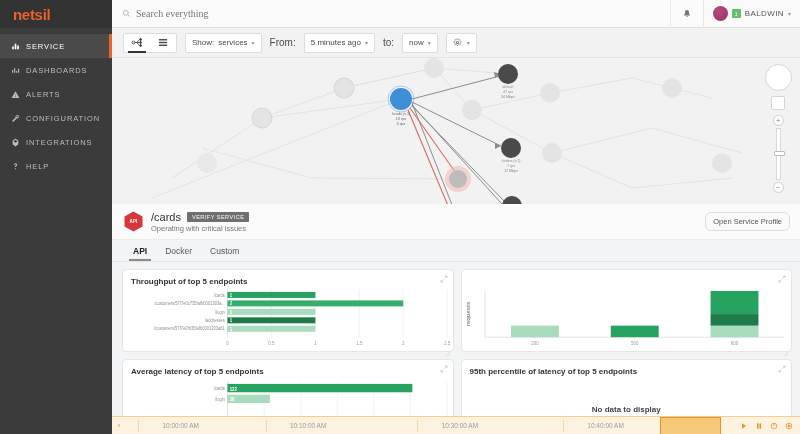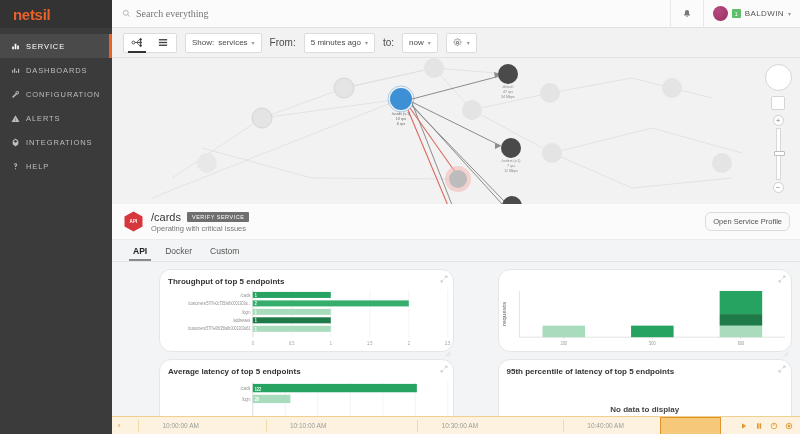--- a/index.html
+++ b/index.html
@@ -174,22 +174,22 @@
     content: ""; position: absolute; left: 5px; right: 5px; bottom: 0;
     height: 2px; background: #8a8a8a;
   }
 
   
   .charts {
     padding: 7px 8px 0 10px; display: grid;
     grid-template-columns: 1fr 1fr; gap: 7px;
   }
   .card {
-    background: #fff; border: 1px solid #e6e6e6; border-radius: 12px;
-    height: 83px; position: relative; padding: 7px 8px 4px 8px; margin-left: 37px;
+    background: #fff; border: 1px solid #e6e6e6; border-radius: 4px;
+    height: 83px; position: relative; padding: 7px 8px 4px 8px;
   }
   .card-title { font-size: 8px; font-weight: 700; color: #333; }
   .expand {
     position: absolute; right: 5px; top: 5px; width: 8px; height: 8px;
     color: #c4c4c4; cursor: pointer;
   }
   .expand svg { width: 8px; height: 8px; display: block; }
   .resize-grip {
     position: absolute; right: 2px; bottom: 2px; width: 6px; height: 6px;
     color: #cfcfcf; cursor: nwse-resize;
@@ -253,33 +253,33 @@
           <svg viewBox="0 0 16 16" fill="currentColor">
               <path d="M2 12h2V7H2v5zm3.5 0h2V4h-2v8zM9 12h2V9H9v3zm3.5 0h2V5h-2v7z"></path>
             </svg>
         </span>
         <span>DASHBOARDS</span>
       </div>
 
       <div class="nav-item">
         <span class="nav-ico">
           <svg viewBox="0 0 16 16" fill="currentColor">
-              <path d="M11 2a3 3 0 00-2.8 4L2 12.2 3.8 14 10 7.8A3 3 0 1011 2zm0 1.6a1.4 1.4 0 110 2.8 1.4 1.4 0 010-2.8z"></path>
-            </svg>
-        </span>
-        <span>CONFIGURATION</span>
+              <path d="M8 2L1 14h14L8 2zm0 4l.5 4h-1L8 6zm0 5.2a.8.8 0 110 1.6.8.8 0 010-1.6z"></path>
+            </svg>
+        </span>
+        <span>ALERTS</span>
       </div>
 
       <div class="nav-item">
         <span class="nav-ico">
           <svg viewBox="0 0 16 16" fill="currentColor">
-              <path d="M8 2L1 14h14L8 2zm0 4l.5 4h-1L8 6zm0 5.2a.8.8 0 110 1.6.8.8 0 010-1.6z"></path>
-            </svg>
-        </span>
-        <span>ALERTS</span>
+              <path d="M11 2a3 3 0 00-2.8 4L2 12.2 3.8 14 10 7.8A3 3 0 1011 2zm0 1.6a1.4 1.4 0 110 2.8 1.4 1.4 0 010-2.8z"></path>
+            </svg>
+        </span>
+        <span>CONFIGURATION</span>
       </div>
 
       <div class="nav-item">
         <span class="nav-ico">
           <svg viewBox="0 0 16 16" fill="currentColor">
               <path d="M8 1L3 5v6l5 4 5-4V5L8 1zm0 2.2L11.3 6 8 8.6 4.7 6 8 3.2z"></path>
             </svg>
         </span>
         <span>INTEGRATIONS</span>
       </div>

